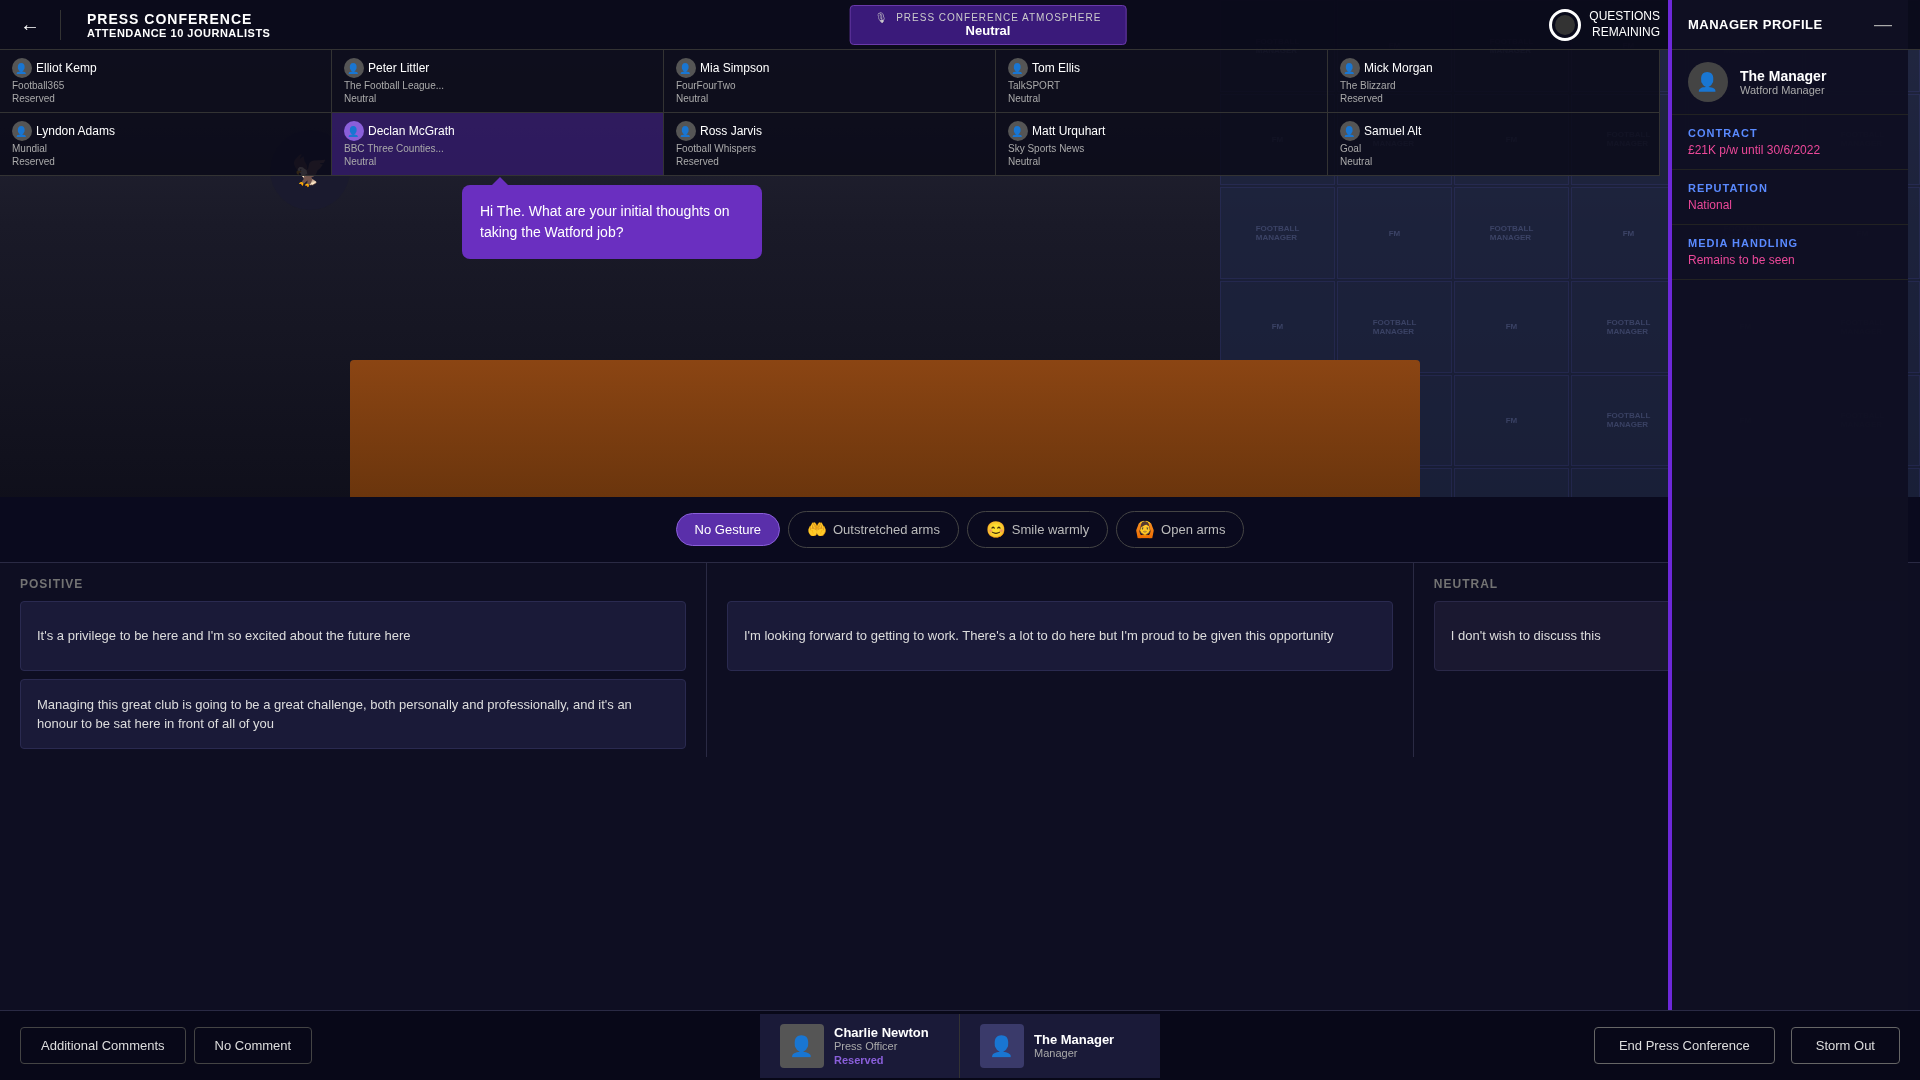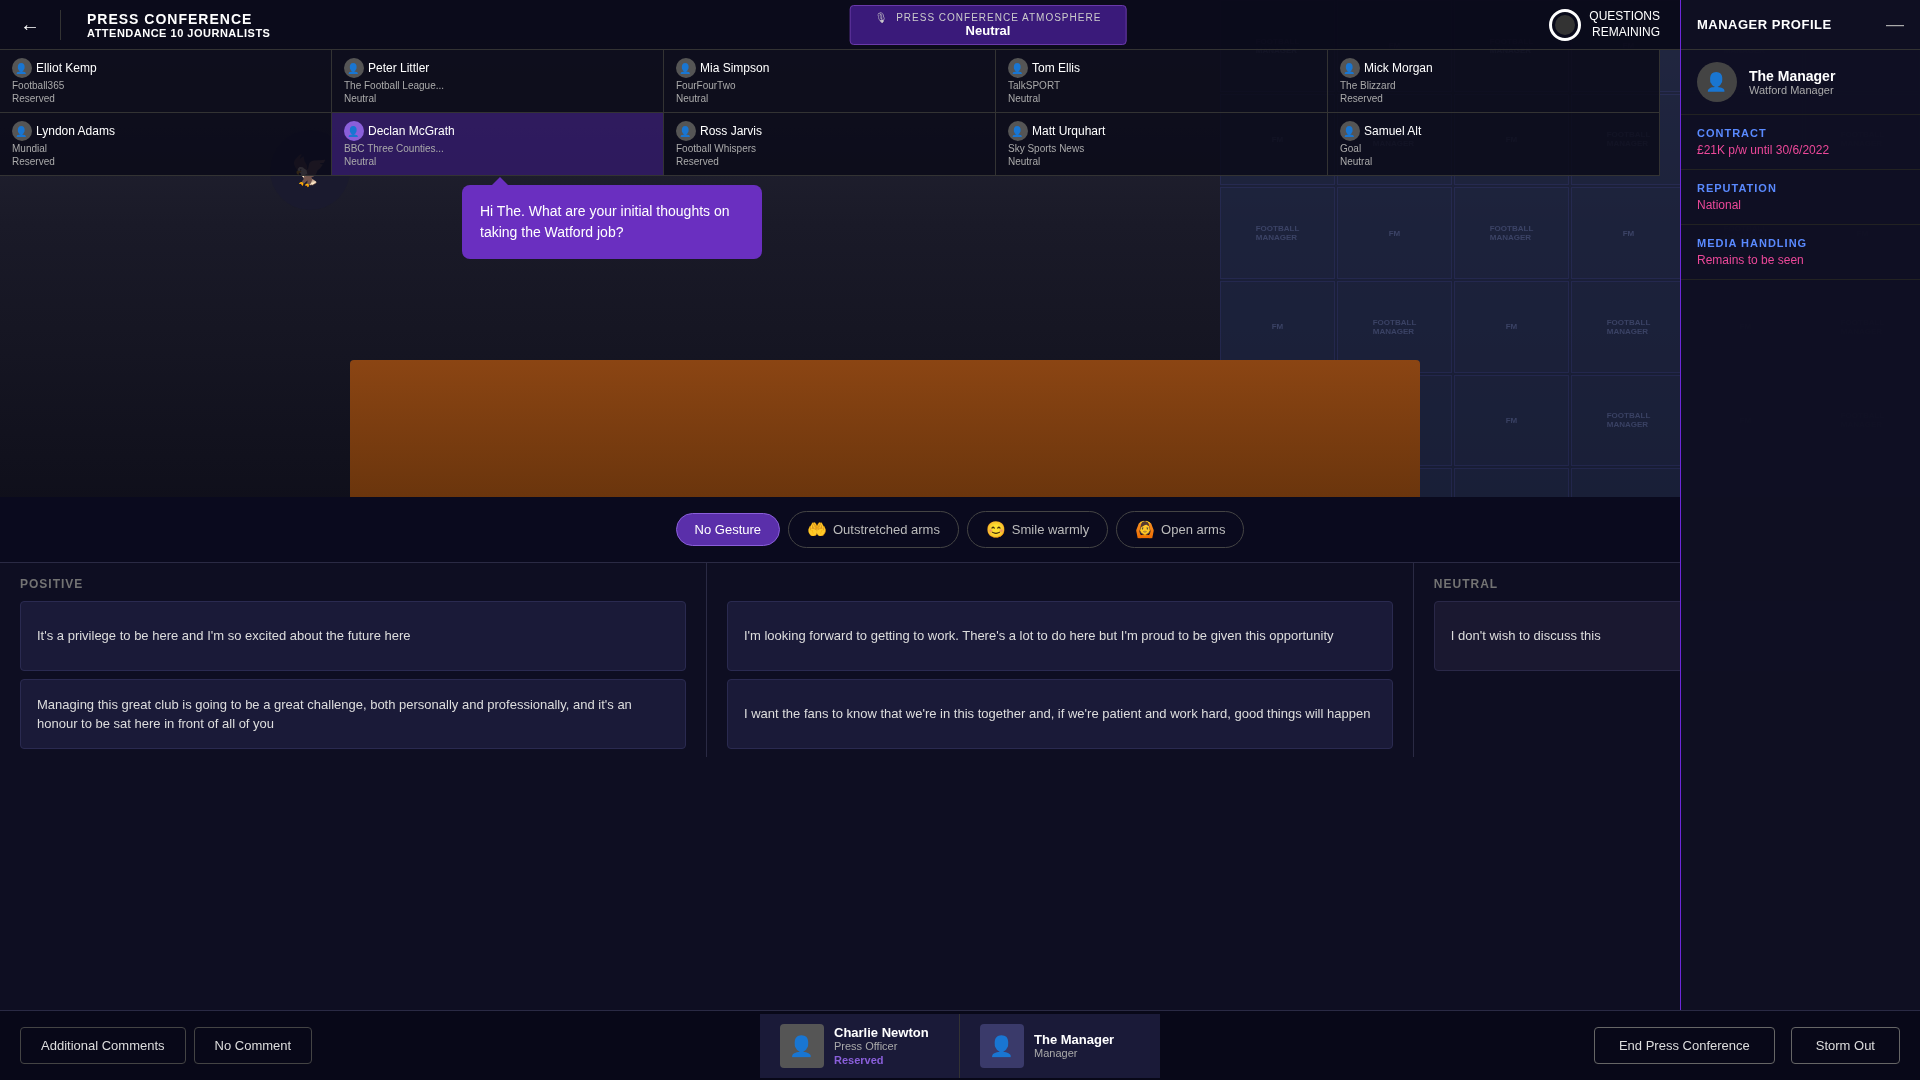--- a/index.html
+++ b/index.html
@@ -158,25 +158,25 @@
       font-size: 12px;
       color: #fff;
       text-transform: uppercase;
       text-align: right;
       line-height: 1.3;
     }
 
     
     .manager-profile-panel {
       position: absolute;
-      right: 0; top: 0;
+      right: 12px; top: 0;
       width: 240px;
       height: 100%;
       background: rgba(15, 15, 35, 0.98);
-      border-left: 1px solid #6d28d9;
+      border-left: 4px solid #6d28d9;
       z-index: 200;
     }
     .profile-header {
       display: flex;
       align-items: center;
       justify-content: space-between;
       padding: 14px 16px;
       border-bottom: 1px solid #333;
     }
     .profile-header-title {
@@ -736,23 +736,20 @@
       <div class="response-option">
         <span>Managing this great club is going to be a great challenge, both personally and professionally, and it's an honour to be sat here in front of all of you</span>
       </div>
     </div>
 
     <div class="response-col-right" style="padding:0 20px;">
       <div class="response-column-header">&nbsp;</div>
       <div class="response-option">
         <span>I'm looking forward to getting to work. There's a lot to do here but I'm proud to be given this opportunity</span>
       </div>
-      <div class="response-option">
-        <span>I want the fans to know that we're in this together and, if we're patient and work hard, good things will happen</span>
-      </div>
     </div>
 
     <div class="response-col-right" style="flex:0.7;padding:0 20px;">
       <div class="response-column-header">NEUTRAL</div>
       <div class="response-option neutral-option">
         <span>I don't wish to discuss this</span>
       </div>
     </div>
   </div>
 </div>

